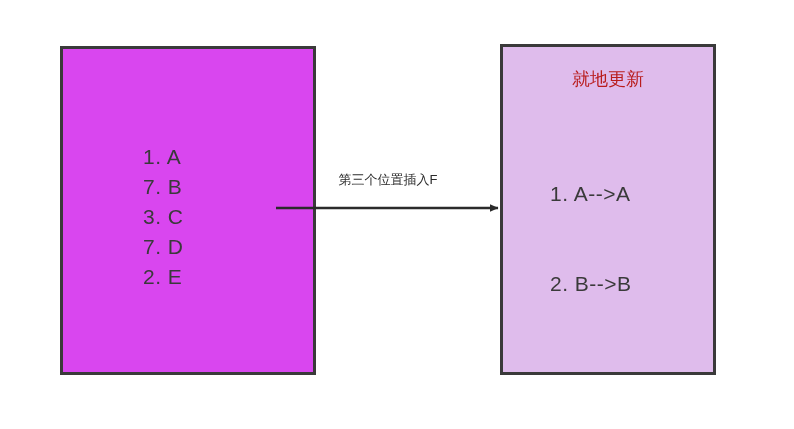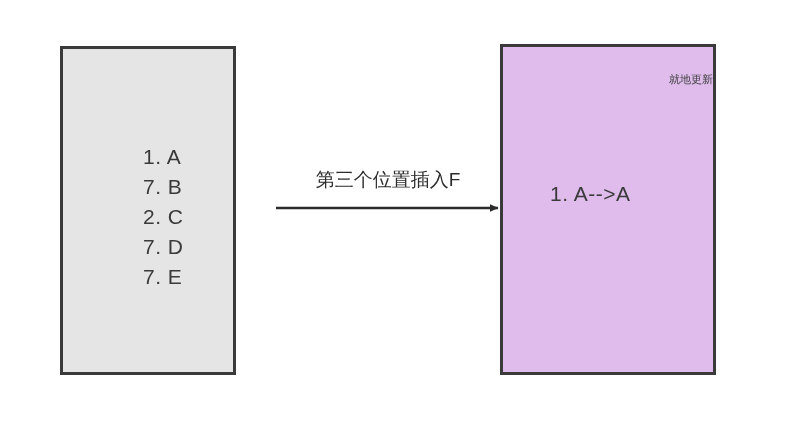--- a/index.html
+++ b/index.html
@@ -20,42 +20,42 @@
 
   
   .box {
     position: absolute;
     box-sizing: border-box;
     border: 3px solid #3a3a3a;
   }
   #source-box {
     left: 60px;
     top: 46px;
-    width: 176px;
+    width: 256px;
     height: 329px;
-    background: #e5e5e5;
+    background: #d946ef;
   }
   #target-box {
     left: 500px;
     top: 44px;
     width: 216px;
     height: 331px;
     background: #dfbcec;
   }
 
   
   .box-title {
     position: absolute;
     left: 0;
     top: 22px;
     width: 100%;
-    text-align: right;
-    font-size: 11px;
+    text-align: center;
+    font-size: 18px;
     line-height: 20px;
-    color: #404040;
+    color: #b91c1c;
     white-space: nowrap;
   }
 
   .item-list {
     position: absolute;
     margin: 0;
     padding: 0;
     list-style: none;
     color: #3a3a3a;
   }
@@ -87,54 +87,55 @@
     width: 240px;
     height: 60px;
     overflow: visible;
   }
   #arrow-label {
     position: absolute;
     left: 276px;
     top: 171px;
     width: 224px;
     text-align: center;
-    font-size: 19px;
+    font-size: 13px;
     line-height: 18px;
     color: #2b2b2b;
     white-space: nowrap;
   }
 </style>
 </head>
 <body>
 
 <div id="canvas">
 
   <div class="box" id="source-box">
     <ul class="item-list" id="source-list">
       <li>1. A</li>
       <li>7. B</li>
-      <li>2. C</li>
+      <li>3. C</li>
       <li>7. D</li>
-      <li>7. E</li>
+      <li>2. E</li>
     </ul>
   </div>
 
   <svg id="transition-arrow" viewBox="0 0 240 60" width="240" height="60" xmlns="http://www.w3.org/2000/svg">
     <defs>
       <marker id="arrowhead" markerWidth="9" markerHeight="8" refX="8.5" refY="4" orient="auto" markerUnits="userSpaceOnUse">
         <path d="M0,0 L9,4 L0,8 z" fill="#2b2b2b"></path>
       </marker>
     </defs>
     <line x1="6" y1="48" x2="228" y2="48" stroke="#2b2b2b" stroke-width="2.6" marker-end="url(#arrowhead)"></line>
   </svg>
   <div id="arrow-label">第三个位置插入F</div>
 
   <div class="box" id="target-box">
     <div class="box-title">就地更新</div>
     <ul class="item-list" id="target-list">
       <li>1. A--&gt;A</li>
+      <li>2. B--&gt;B</li>
       
       
       
     </ul>
   </div>
 
 </div>
 
 </body></html>

